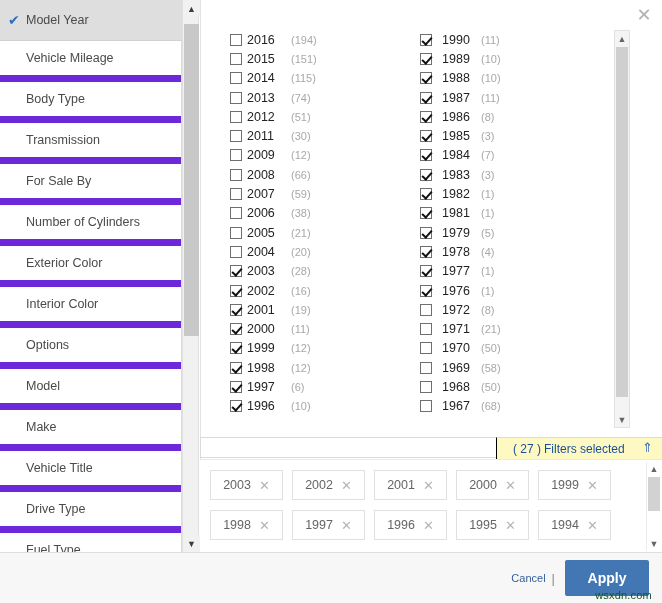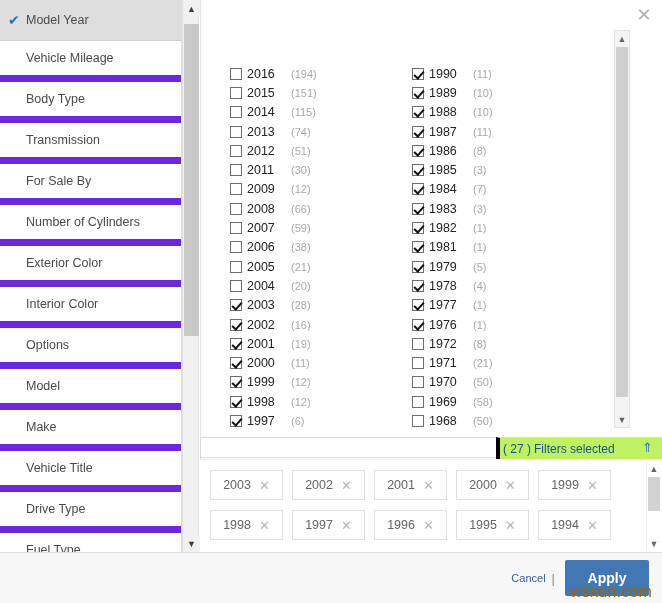--- a/index.html
+++ b/index.html
@@ -105,24 +105,23 @@
   #list-area {
     position: absolute;
     left: 1px; top: 30px;
     width: 438px; height: 398px;
     overflow: hidden;
   }
   .col {
     position: absolute;
     top: 0;
     width: 185px;
-    margin-top: 34px;
   }
   .col.left { left: 28px; }
-  .col.right { left: 210px; }
+  .col.right { left: 218px; text-align: center; }
 
   .opt-row {
     height: 19.3px;
     display: flex;
     align-items: center;
     font-size: 12.5px;
     color: #2f2f2f;
     white-space: nowrap;
     cursor: pointer;
   }
@@ -184,26 +183,26 @@
     width: 296px; height: 21px;
     border: 1px solid #dadada;
     border-right: none;
     background: #ffffff;
   }
   #filters-pill {
     position: absolute;
     left: 296px; top: 0;
     height: 22px;
     width: 166px;
-    background: #bef264;
+    background: #fef9c3;
     border-top: 1px solid #dadada;
-    border-left: 4px solid #000000;
+    border-left: 1px solid #000000;
     display: flex;
     align-items: center;
-    padding-left: 3px;
+    padding-left: 16px;
     font-size: 12px;
     color: #1a4f96;
     cursor: pointer;
   }
   #filters-count { font-weight: normal; }
   #filters-text { margin-left: 3px; }
   #collapse-icon {
     position: absolute;
     right: 9px; top: 3px;
     font-size: 13px;
@@ -296,22 +295,22 @@
     font-size: 14px;
     font-weight: bold;
     border: none;
     border-radius: 2px;
     cursor: pointer;
     font-family: "Liberation Sans", sans-serif;
   }
   #watermark {
     position: absolute;
     right: 10px; bottom: 2px;
-    font-size: 16px;
-    color: #a16207;
+    font-size: 11px;
+    color: #14532d;
     letter-spacing: 0.2px;
     pointer-events: none;
   }
 </style>
 </head>
 <body>
 
 <div id="app">
 
   <div id="sidebar">

